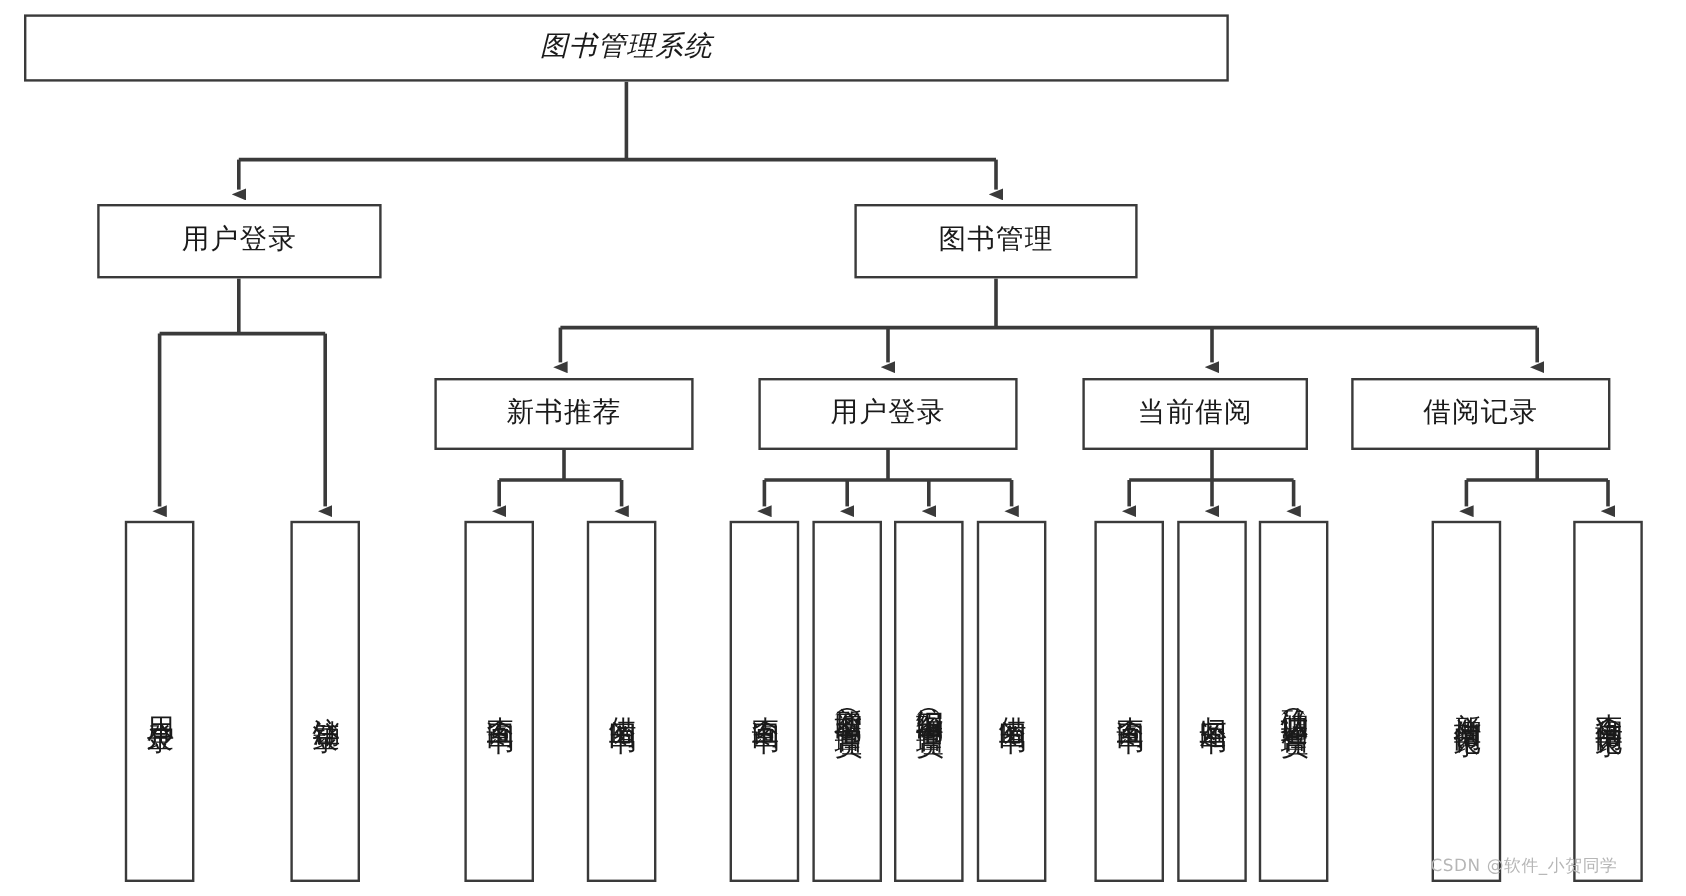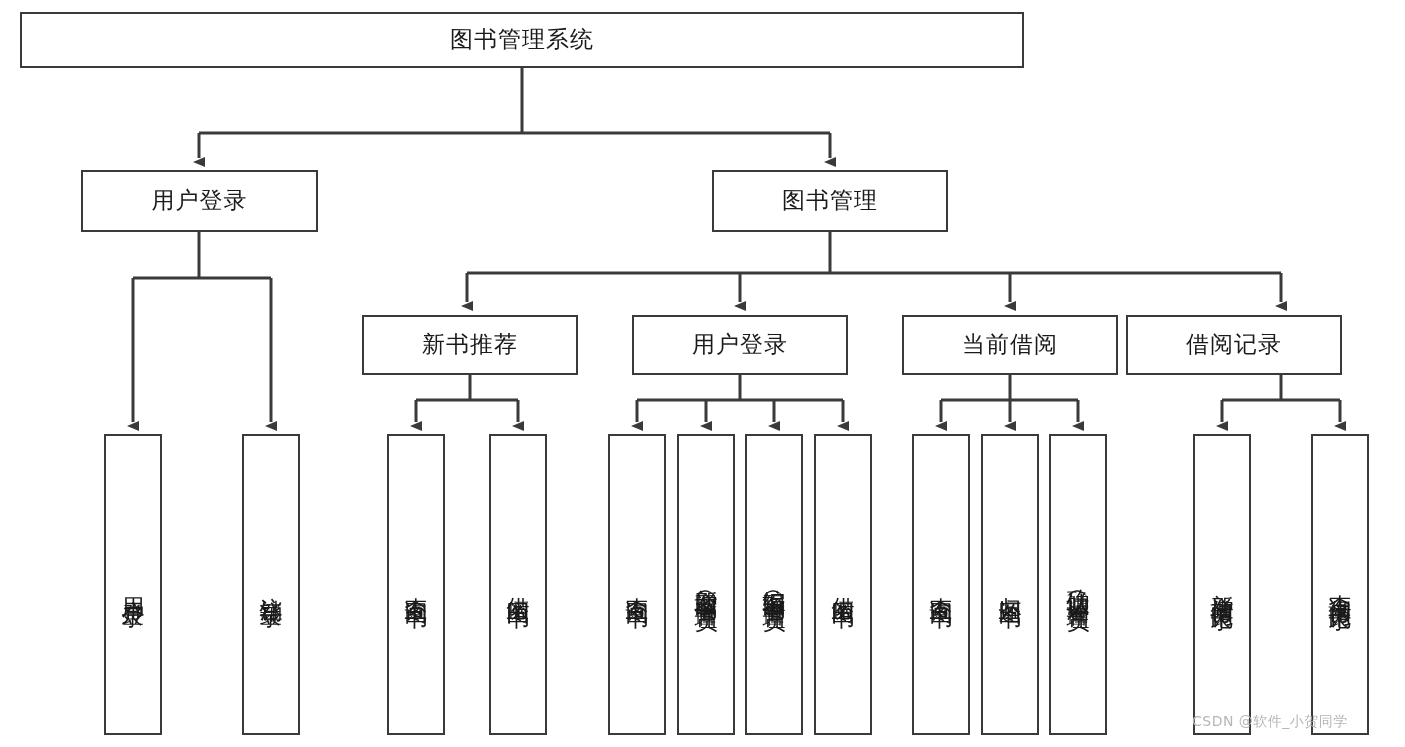--- a/index.html
+++ b/index.html
@@ -114,38 +114,38 @@
       <path d="M1010,400 L1010,422" marker-end="url(#arrow)"></path>
       <path d="M1078,400 L1078,422" marker-end="url(#arrow)"></path>
 
       <path d="M1281,375 L1281,400"></path>
       <path d="M1222,400 L1340,400"></path>
       <path d="M1222,400 L1222,422" marker-end="url(#arrow)"></path>
       <path d="M1340,400 L1340,422" marker-end="url(#arrow)"></path>
     </g>
   </svg>
 
-  <div class="node h" style="left:20px;top:12px;width:1004px;height:56px;">
+  <div class="node h" style="left:20px;top:12px;width:1004px;height:56px;font-style:italic;">
     <span>图书管理系统</span>
   </div>
 
   <div class="node h" style="left:81px;top:170px;width:237px;height:62px;">
     <span>用户登录</span>
   </div>
   <div class="node h" style="left:712px;top:170px;width:236px;height:62px;">
     <span>图书管理</span>
   </div>
 
   <div class="node h" style="left:362px;top:315px;width:216px;height:60px;">
     <span>新书推荐</span>
   </div>
   <div class="node h" style="left:632px;top:315px;width:216px;height:60px;">
     <span>用户登录</span>
   </div>
-  <div class="node h" style="left:902px;top:315px;width:216px;height:60px;">
+  <div class="node h" style="left:902px;top:315px;width:188px;height:60px;">
     <span>当前借阅</span>
   </div>
   <div class="node h" style="left:1126px;top:315px;width:216px;height:60px;">
     <span>借阅记录</span>
   </div>
 
   <div class="node v" style="left:104px;top:434px;width:58px;height:301px;">
     <span class="vlabel">用户登录</span>
   </div>
   <div class="node v" style="left:242px;top:434px;width:58px;height:301px;">

